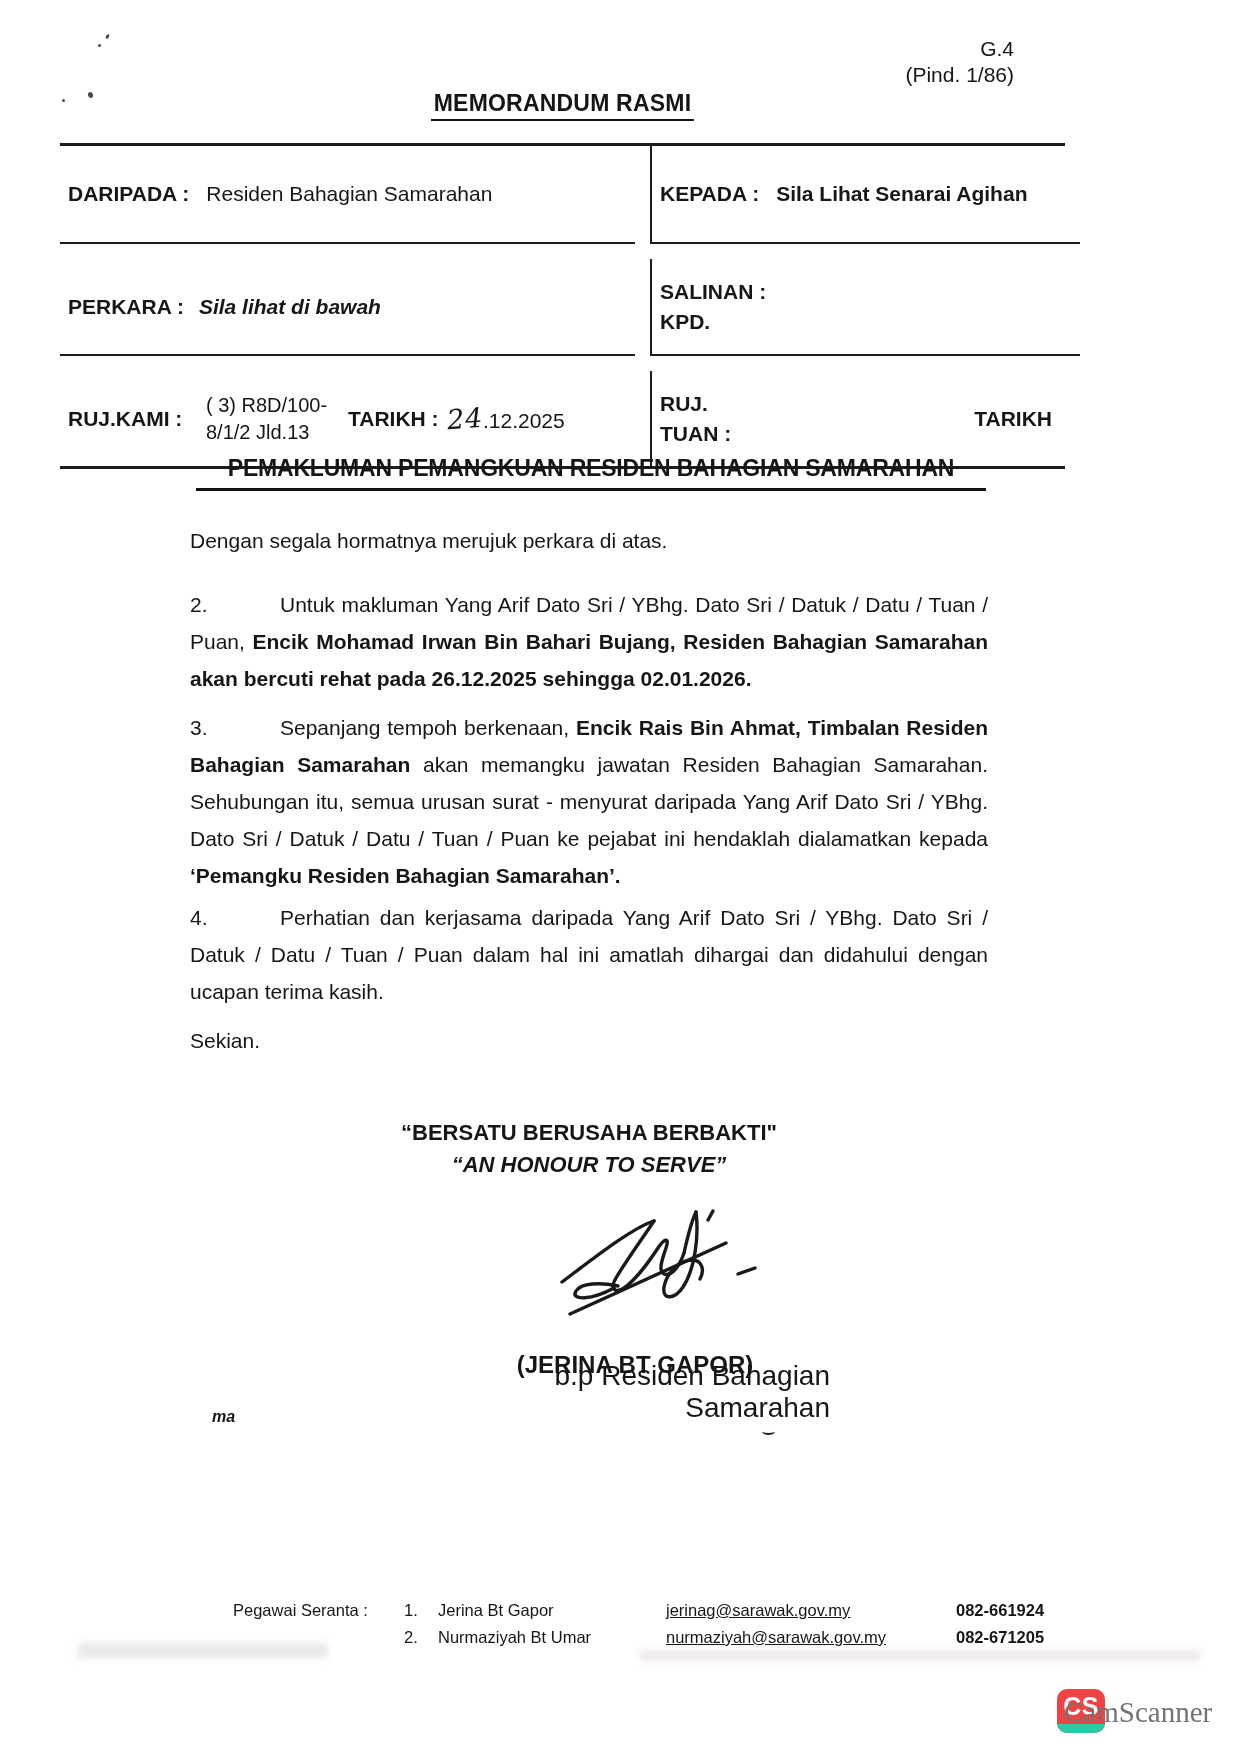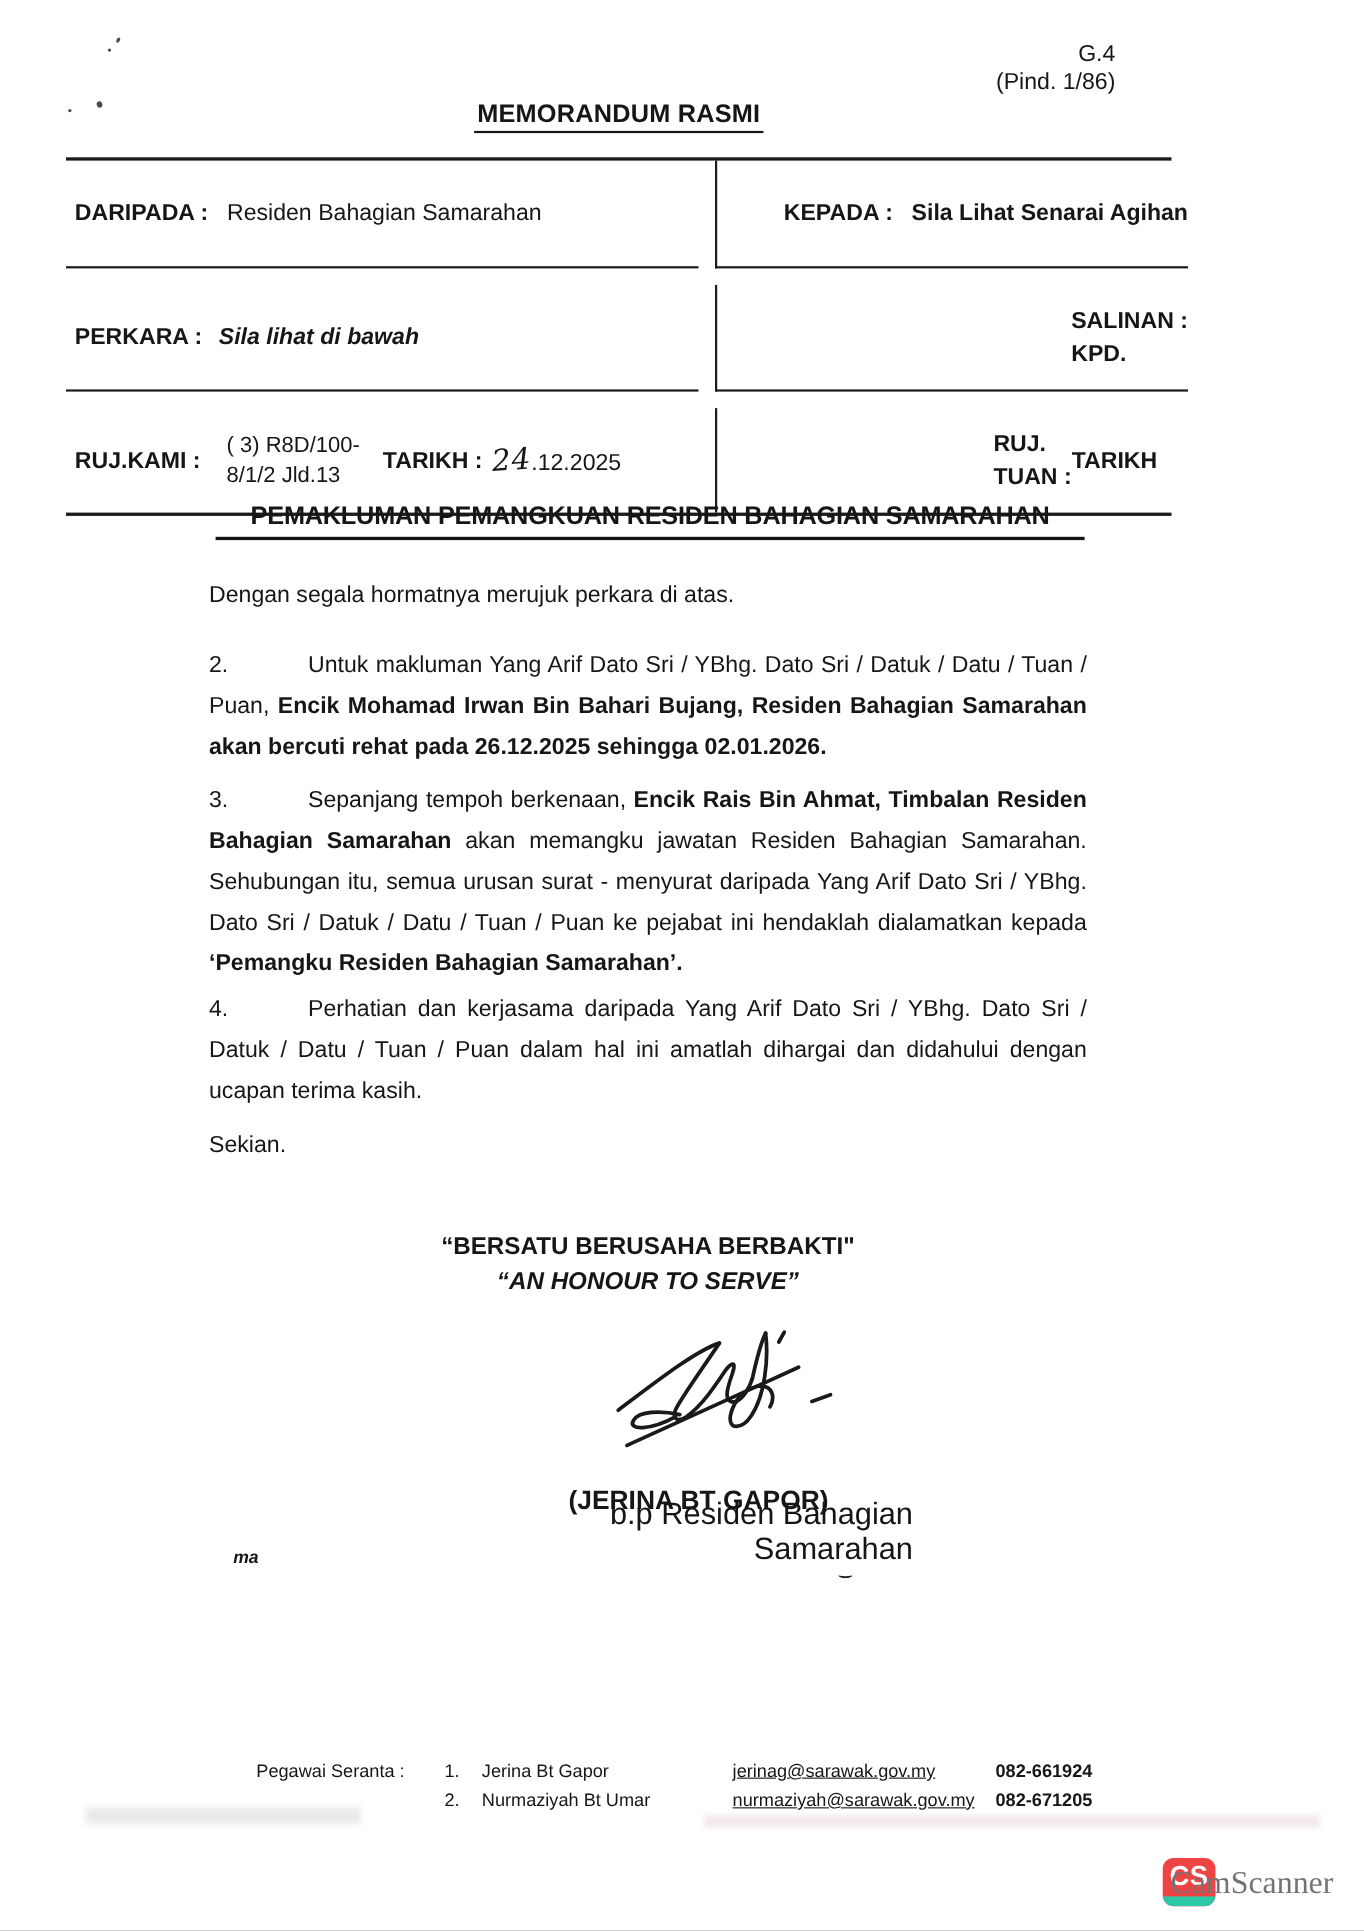--- a/index.html
+++ b/index.html
@@ -31,21 +31,21 @@
 
   
   .memo-table {
     position:absolute; top:143px; left:60px; width:1005px;
     border-top:3px solid #1b1b1b; border-bottom:3px solid #1b1b1b;
     display:grid; grid-template-columns:575px 430px; grid-template-rows:98px 97px 95px;
     font-size:21px;
     gap:15px;
   }
   .memo-table .cell { display:flex; align-items:center; padding-left:8px; }
-  .memo-table .cell.rcell { border-left:2.5px solid #1b1b1b; padding-left:18px;justify-content:flex-end; }
+  .memo-table .cell.rcell { border-left:2.5px solid #1b1b1b; padding-left:8px; }
   .memo-table .rowline { border-bottom:2.5px solid #1b1b1b; }
   .lbl { font-weight:bold; white-space:nowrap; }
   .val { margin-left:17px; white-space:nowrap; }
   .val.strong { font-weight:bold; }
   .val.subject-val { font-weight:bold; font-style:italic; margin-left:15px; }
   .stack { line-height:30px; }
   .stack.bold { font-weight:bold; }
   .rk-label { width:138px; font-weight:bold; }
   .rk-val { width:142px; font-size:20px; line-height:27px; }
   .rk-tarikh { font-weight:bold; margin-right:8px; white-space:nowrap; }
@@ -84,21 +84,21 @@
   .initials { position:absolute; left:212px; top:1408px; font-size:16px; font-style:italic; font-weight:bold; }
   .caret-mark { position:absolute; left:762px; top:1428px; width:13px; height:7px;
     border-bottom:2.5px solid #222; border-radius:0 0 60% 60%; }
 
   
   .f { position:absolute; font-size:16.5px; white-space:nowrap; }
   .f-label  { left:233px; top:1601px; }
   .f-num    { left:404px; }
   .f-name   { left:438px; }
   .f-email  { left:666px; text-decoration:underline; }
-  .f-phone  { left:905px; font-weight:bold; }
+  .f-phone  { left:956px; font-weight:bold; }
   .r1 { top:1601px; }
   .r2 { top:1628px; }
 
   
   .cs-icon {
     position:absolute; left:1009px; top:1689px; width:48px; height:44px;
     border-radius:10px; overflow:hidden; text-align:center;
   }
   .cs-icon .cs-top { display:block; height:35px; line-height:35px; color:#fff; font-weight:bold; font-size:25px; letter-spacing:.5px; }
   .cs-icon .cs-teal { position:absolute; bottom:0; left:0; width:100%; height:9px; }

